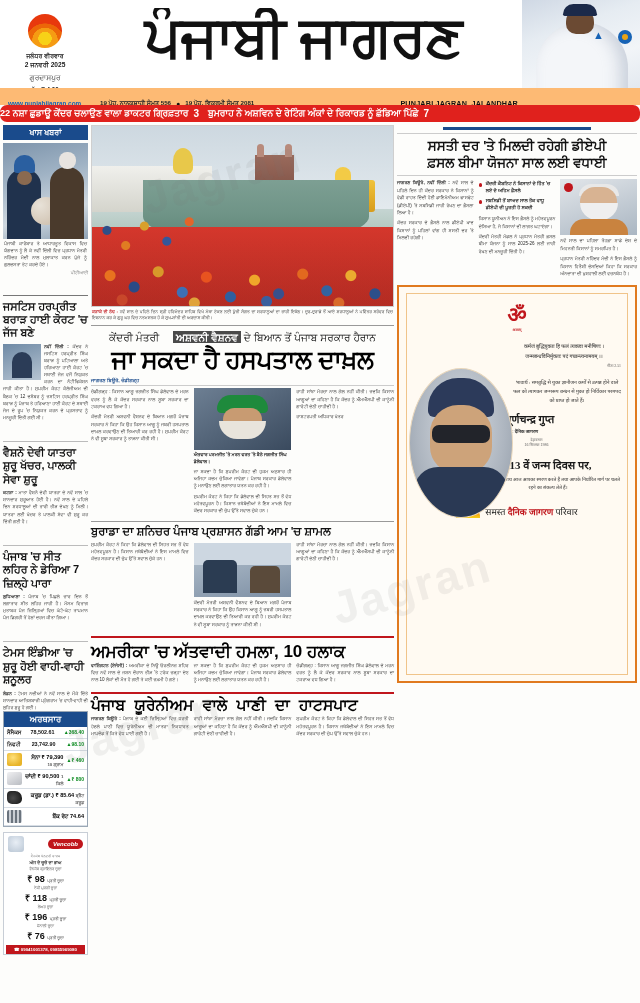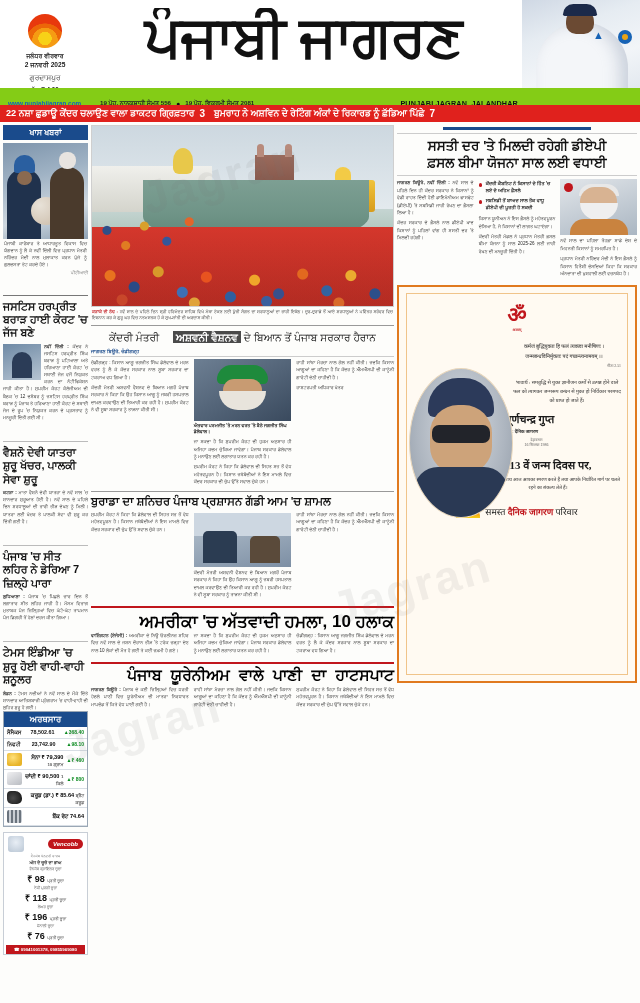--- a/index.html
+++ b/index.html
@@ -83,39 +83,40 @@
     position: absolute; right: 8px; top: 30px; width: 14px; height: 14px;
     border-radius: 50%; background: #1763b5;
   }
   .cric-logo2::after {
     content: ""; position: absolute; left: 4px; top: 4px; width: 6px; height: 6px;
     border-radius: 50%; background: #e8a317;
   }
 
   .mh-band {
     position: absolute; left: 0; right: 0; top: 88px; height: 30px;
-    background: #84cc16;
+    background: #fdba74;
     display: flex; align-items: center;
   }
   .mh-url {
     font-size: 6.4px; font-weight: bold; color: #1763b5;
     margin-left: 8px; width: 92px;
   }
   .mh-samvat { font-size: 6.2px; font-weight: bold; color: #222; }
   .mh-dot { color: #111; font-size: 7px; margin: 0 5px; }
   .mh-edition {
     position: absolute; right: 122px; font-size: 7.2px; font-weight: bold;
     color: #111; letter-spacing: .2px;
   }
 
   
   .ticker {
     height: 17px; background: #e0211d; color: #fff;
-    display: flex; align-items: center; padding-left: 6px;
+    display: flex; align-items: center; 
     position: relative;
+    border-radius: 7px;
   }
   .tk-item { font-size: 9.2px; font-weight: bold; white-space: nowrap; }
   .tk-num { font-size: 10px; font-weight: bold; margin: 0 9px 0 5px; }
 
   
   .body-wrap { display: flex; height: 881px; padding: 3px 3px 0 3px; gap: 3px; }
 
   
   .rail { width: 85px; flex: 0 0 85px; }
   .rail-hd {
@@ -306,21 +307,21 @@
   }
   .mid-photo {
     width:100%; height:54px; margin:2px 0; overflow:hidden; position:relative;
     background: linear-gradient(165deg,#b7c4d0,#7d8fa4);
   }
   .mp-v { position:absolute; left:10%; bottom:4px; width:34%; height:60%; background:#2b3c52; border-radius:5px 5px 0 0; }
   .mp-v2 { position:absolute; right:12%; bottom:4px; width:30%; height:50%; background:#5a4a3a; border-radius:5px 5px 0 0; }
   .mp-sky { position:absolute; left:0; right:0; top:0; height:42%; background:#cdd7e1; }
 
   .banner-head {
-    font-size: 17px; font-weight: bold; color:#000; text-align:right;
+    font-size: 17px; font-weight: bold; color:#000; text-align:left;
     border-top: 2px solid #c0161c; padding-top:4px; margin-top:5px; line-height:1.15;
   }
   .banner-head.sm { font-size: 15.5px; font-family: Liberation Mono, monospace; }
 
   
   .right { width: 240px; flex: 0 0 240px; }
   .rt-rule { height:3px; background:#1a4b8c; width:62%; margin:2px auto 3px auto; }
   .rt-head {
     font-size:13.5px; font-weight:bold; color:#111; text-align:center; line-height:1.24;
     border:1px solid #ccc; border-left:none; border-right:none; padding:4px 2px;
@@ -581,20 +582,21 @@
         <span>ਨਵੇਂ ਸਾਲ ਦੇ ਪਹਿਲੇ ਦਿਨ ਸ੍ਰੀ ਹਰਿਮੰਦਰ ਸਾਹਿਬ ਵਿਖੇ ਮੱਥਾ ਟੇਕਣ ਲਈ ਪੁੱਜੀ ਸੰਗਤ ਦਾ ਸ਼ਰਧਾਲੂਆਂ ਦਾ ਭਾਰੀ ਇਕੱਠ। ਦੂਰ-ਦੁਰਾਡੇ ਤੋਂ ਆਏ ਸ਼ਰਧਾਲੂਆਂ ਨੇ ਪਵਿੱਤਰ ਸਰੋਵਰ ਵਿਚ ਇਸ਼ਨਾਨ ਕਰ ਕੇ ਗੁਰੂ ਘਰ ਵਿਚ ਨਤਮਸਤਕ ਹੋ ਕੇ ਸੁਖ-ਸ਼ਾਂਤੀ ਦੀ ਅਰਦਾਸ ਕੀਤੀ।</span>
       </div>
 
       <div class="kicker">
         <span>ਕੇਂਦਰੀ ਮੰਤਰੀ</span>
         <span class="hl">ਅਸ਼ਵਨੀ ਵੈਸ਼ਨਵ</span>
         <span>ਦੇ ਬਿਆਨ ਤੋਂ ਪੰਜਾਬ ਸਰਕਾਰ ਹੈਰਾਨ</span>
       </div>
 
       <div class="lead-head">
+        <div>ਜਾ ਸਕਦਾ ਹੈ ਹਸਪਤਾਲ ਦਾਖ਼ਲ</div>
       </div>
 
       <div class="byline">ਜਾਗਰਣ ਬਿਊਰੋ, ਚੰਡੀਗੜ੍ਹ</div>
 
       <div class="cols3">
         <div class="col">
           <div class="bodytext">
             <p>ਚੰਡੀਗੜ੍ਹ : ਕਿਸਾਨ ਆਗੂ ਜਗਜੀਤ ਸਿੰਘ ਡੱਲੇਵਾਲ ਦੇ ਮਰਨ ਵਰਤ ਨੂੰ ਲੈ ਕੇ ਕੇਂਦਰ ਸਰਕਾਰ ਨਾਲ ਸੂਬਾ ਸਰਕਾਰ ਦਾ ਟਕਰਾਅ ਵਧ ਗਿਆ ਹੈ।</p>
             <p>ਕੇਂਦਰੀ ਮੰਤਰੀ ਅਸ਼ਵਨੀ ਵੈਸ਼ਨਵ ਦੇ ਬਿਆਨ ਮਗਰੋਂ ਪੰਜਾਬ ਸਰਕਾਰ ਨੇ ਕਿਹਾ ਕਿ ਉਹ ਕਿਸਾਨ ਆਗੂ ਨੂੰ ਜਬਰੀ ਹਸਪਤਾਲ ਦਾਖ਼ਲ ਕਰਵਾਉਣ ਦੀ ਤਿਆਰੀ ਕਰ ਰਹੀ ਹੈ। ਸੁਪਰੀਮ ਕੋਰਟ ਨੇ ਵੀ ਸੂਬਾ ਸਰਕਾਰ ਨੂੰ ਤਾੜਨਾ ਕੀਤੀ ਸੀ।</p>
           </div>

